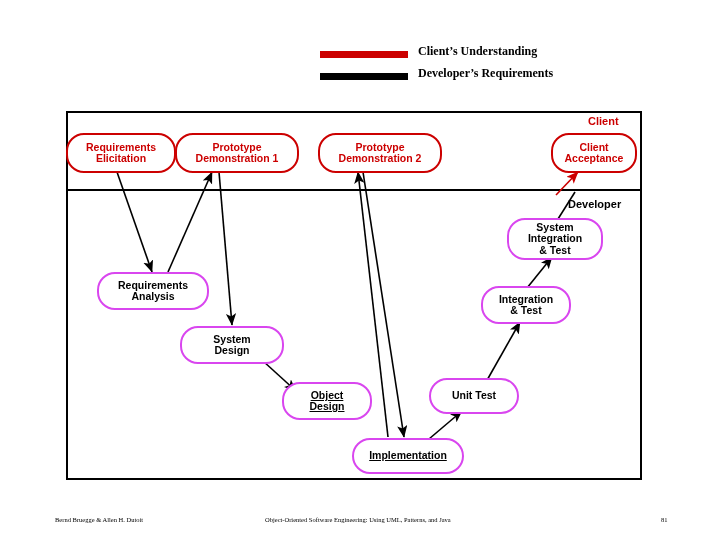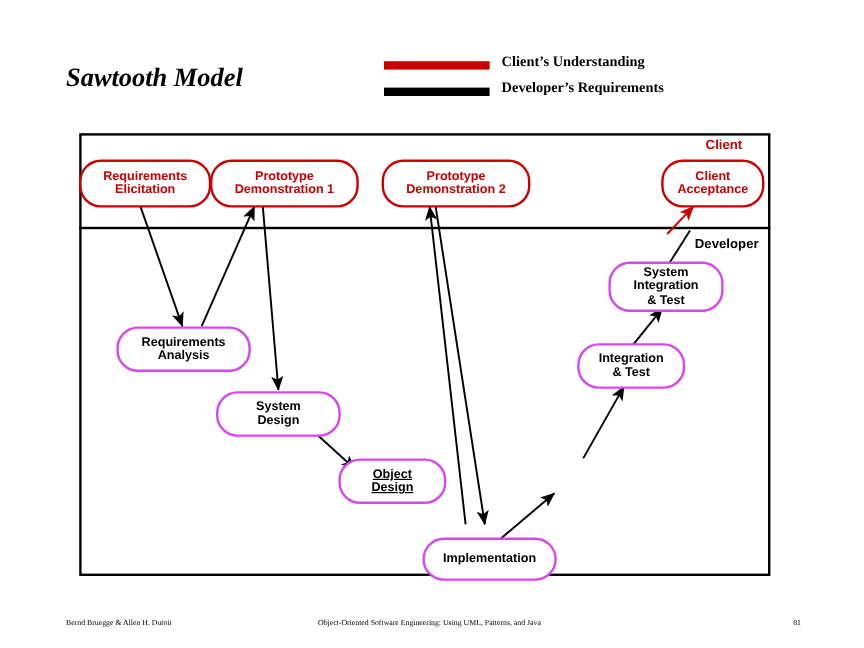--- a/index.html
+++ b/index.html
@@ -88,21 +88,20 @@
   }
   #caption-client {
     left: 588px;
     top: 115px;
     color: #cc0000;
   }
   #caption-developer {
     left: 568px;
     top: 198px;
     color: #000000;
-    margin-left: 11px;
   }
 
   
   .node {
     position: absolute;
     box-sizing: border-box;
     border: 2px solid #d946ef;
     border-radius: 18px;
     background: #ffffff;
     display: flex;
@@ -144,21 +143,20 @@
   }
   #footer-authors { left: 55px; }
   #footer-book    { left: 265px; }
   #footer-page    { left: 661px; }
 </style>
 </head>
 <body>
 
 <div id="slide">
 
-  <div id="title">Sawtooth Model</div>
 
   <div id="legend">
     <div class="legend-row" style="top:0px;">
       <div class="legend-swatch" style="background:#cc0000;"></div>
       <div class="legend-label">Client’s Understanding</div>
     </div>
     <div class="legend-row" style="top:22px;">
       <div class="legend-swatch" style="background:#000000;"></div>
       <div class="legend-label">Developer’s Requirements</div>
     </div>
@@ -222,19 +220,20 @@
 Integration
 &amp; Test</div>
   <div class="node" style="left:97px;  top:272px; width:112px; height:38px;">Requirements
 Analysis</div>
   <div class="node" style="left:481px; top:286px; width:90px;  height:38px;">Integration
 &amp; Test</div>
   <div class="node" style="left:180px; top:326px; width:104px; height:38px;">System
 Design</div>
   <div class="node" style="left:282px; top:382px; width:90px;  height:38px;text-decoration:underline;">Object
 Design</div>
-  <div class="node" style="left:352px; top:448px; width:112px; height:36px;">Implementation</div>
+  <div class="node" style="left:429px; top:378px; width:90px;  height:36px;">Unit Test</div>
+  <div class="node" style="left:352px; top:438px; width:112px; height:36px;text-decoration:underline;">Implementation</div>
 
   <div class="footer" id="footer-authors">Bernd Bruegge &amp; Allen H. Dutoit</div>
   <div class="footer" id="footer-book">Object-Oriented Software Engineering: Using UML, Patterns, and Java</div>
   <div class="footer" id="footer-page">81</div>
 
 </div>
 
 </body></html>

